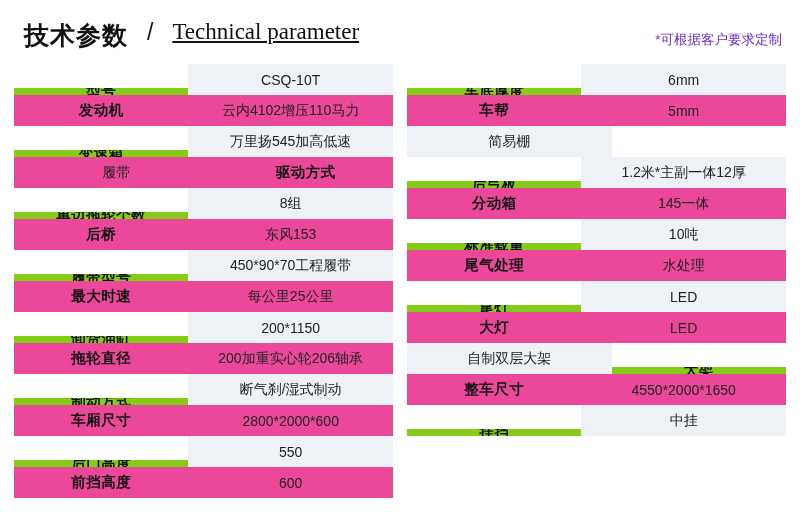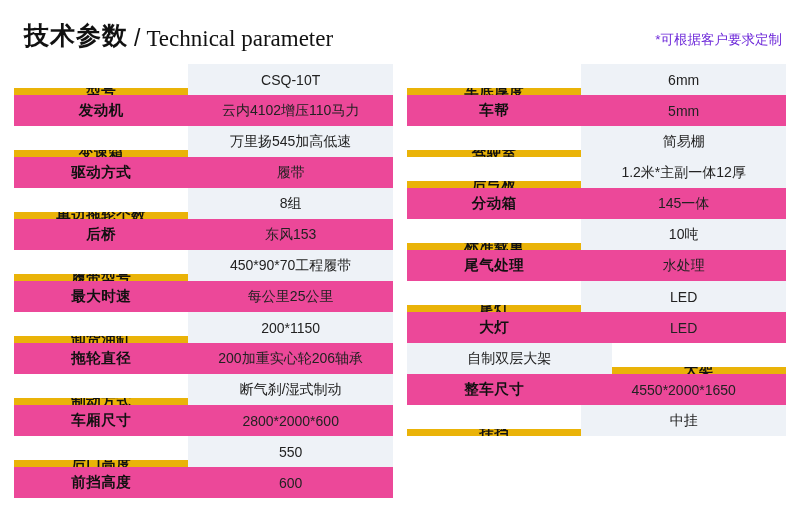--- a/index.html
+++ b/index.html
@@ -24,39 +24,40 @@
   .header {
     display: flex;
     align-items: flex-end;
     justify-content: space-between;
     height: 42px;
     padding: 0 4px 0 10px;
     box-sizing: border-box;
   }
   .title-wrap {
     display: flex;
-    align-items: flex-end;
-    gap: 6px;
+    align-items: flex-start;
+    gap: 19px;
   }
   .title-cn {
     font-size: 25px;
     font-weight: bold;
     letter-spacing: 1px;
     color: #111111;
   }
   .title-sep {
     font-size: 23px;
     font-weight: normal;
     color: #111111;
   }
   .title-en {
     font-size: 23px;
     font-weight: normal;
     color: #111111;
     font-family: "Liberation Serif", serif;
+    text-decoration: underline;
   }
   .note {
     font-size: 13.5px;
     color: #6d28d9;
     padding-bottom: 3px;
     white-space: nowrap;
   }
   .tables {
     display: flex;
     gap: 14px;
@@ -87,21 +88,21 @@
     color: #111111;
     letter-spacing: 0.5px;
   }
   .cell.value {
     width: 54%;
     font-weight: normal;
     color: #222222;
     font-size: 14px;
   }
   .row.shade .cell.label {
-    background: #eab308;
+    background: #84cc16;
     margin-top: 24px;
   }
   .row.shade .cell.value {
     background: #eef2f7;
   }
   .row.plain .cell.label,
   .row.plain .cell.value {
     background: #ec4899;
   }
 </style>
@@ -128,22 +129,22 @@
         </div>
         <div class="row plain">
           <div class="cell label">发动机</div>
           <div class="cell value">云内4102增压110马力</div>
         </div>
         <div class="row shade">
           <div class="cell label">变速箱</div>
           <div class="cell value">万里扬545加高低速</div>
         </div>
         <div class="row plain">
+          <div class="cell value">履带</div>
           <div class="cell label">驱动方式</div>
-          <div class="cell value">履带</div>
         </div>
         <div class="row shade">
           <div class="cell label">单边拖轮个数</div>
           <div class="cell value">8组</div>
         </div>
         <div class="row plain">
           <div class="cell label">后桥</div>
           <div class="cell value">东风153</div>
         </div>
         <div class="row shade">
@@ -183,21 +184,20 @@
     <div class="table" id="right-table">
         <div class="row shade">
           <div class="cell label">车底厚度</div>
           <div class="cell value">6mm</div>
         </div>
         <div class="row plain">
           <div class="cell label">车帮</div>
           <div class="cell value">5mm</div>
         </div>
         <div class="row shade">
-          <div class="cell label">驾驶室</div>
           <div class="cell value">简易棚</div>
         </div>
         <div class="row shade">
           <div class="cell label">后弓板</div>
           <div class="cell value">1.2米*主副一体12厚</div>
         </div>
         <div class="row plain">
           <div class="cell label">分动箱</div>
           <div class="cell value">145一体</div>
         </div>

